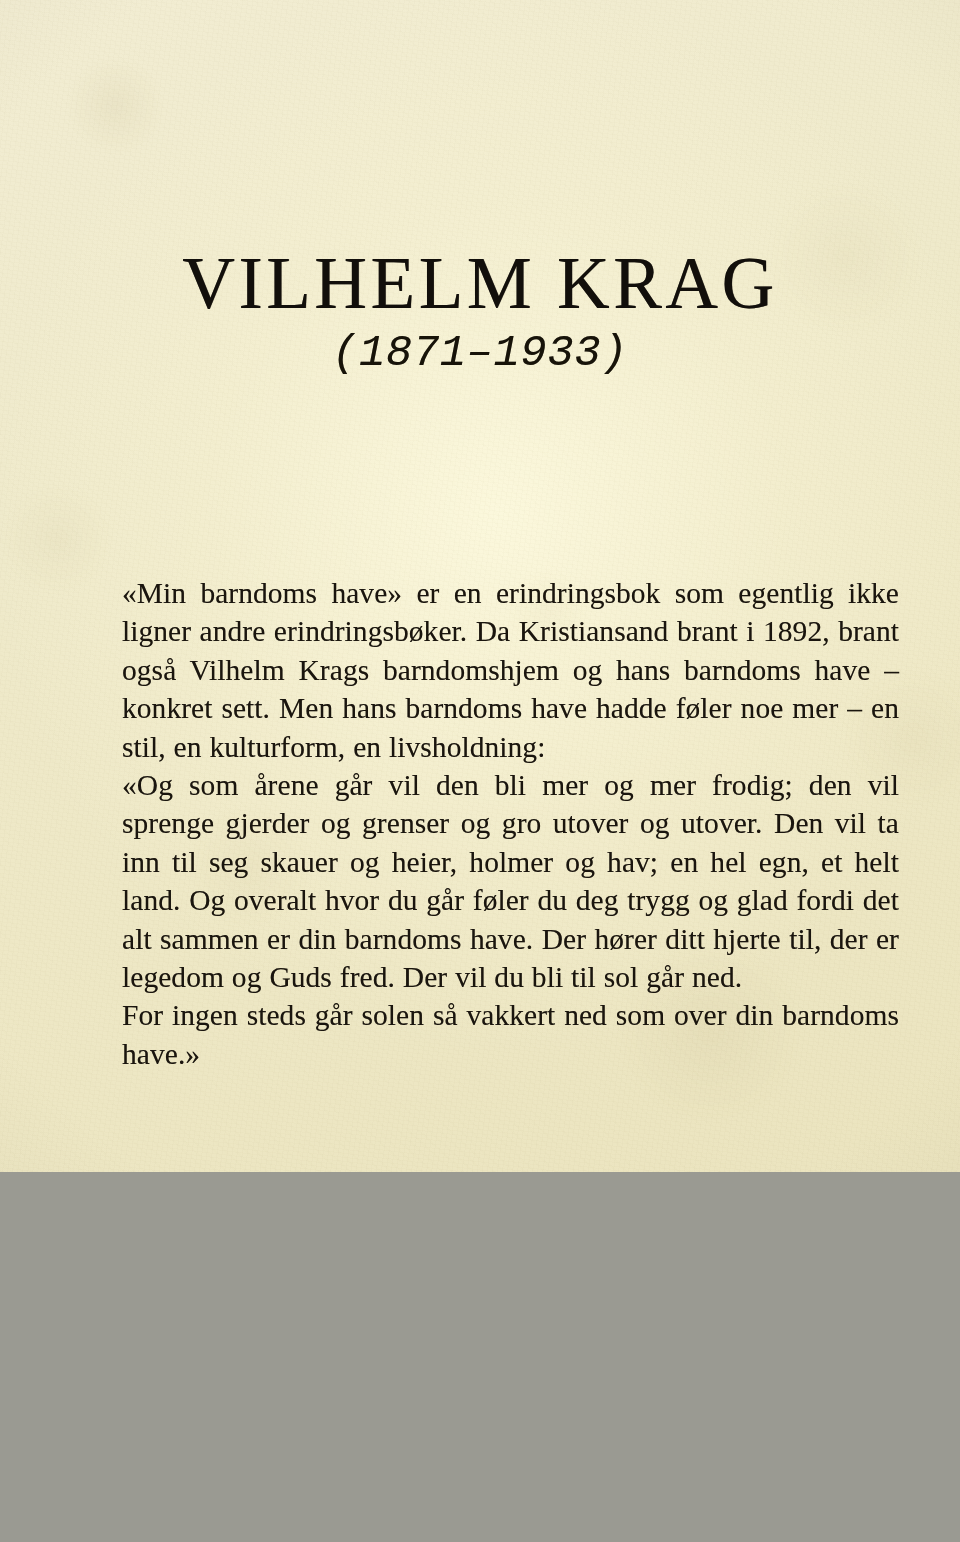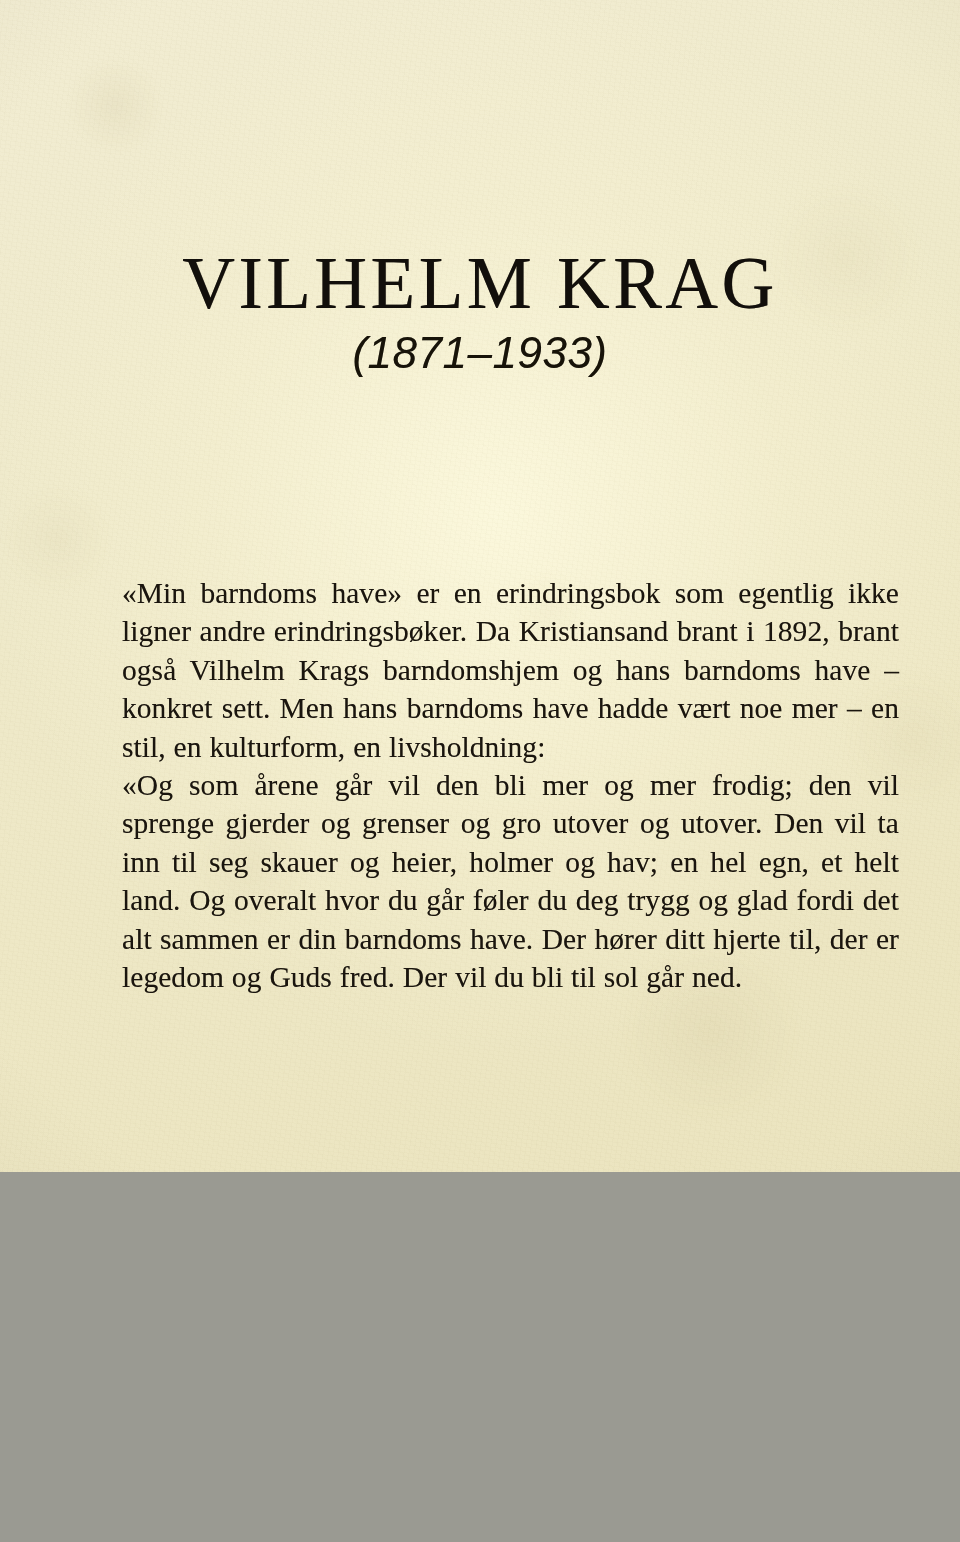--- a/index.html
+++ b/index.html
@@ -103,21 +103,21 @@
     letter-spacing: 3.5px;
     color: #120f0b;
     text-rendering: optimizeLegibility;
     text-shadow:
       0 0 0.6px rgba(25,20,14,0.55),
       0.4px 0.3px 0.5px rgba(40,33,22,0.28);
   }
 
   .book-dates {
     margin: 6px 0 0 0;
-    font-family: Liberation Sans, sans-serif;
+    font-family: Liberation Mono, monospace;
     font-style: italic;
     font-size: 44px;
     font-weight: 400;
     letter-spacing: 0.5px;
     color: #171309;
     text-shadow: 0 0 0.6px rgba(25,20,14,0.45);
   }
 
   
   .body-block {
@@ -177,22 +177,23 @@
   <div class="blotches"></div>
 
   <div class="content">
 
     <div class="title-block">
       <h1 class="book-title">VILHELM KRAG</h1>
       <div class="book-dates">(1871–1933)</div>
     </div>
 
     <div class="body-block">
-      <p class="body-para">«Min barndoms have» er en erindringsbok som egentlig ikke ligner andre erindringsbøker. Da Kristiansand brant i 1892, brant også Vilhelm Krags barndomshjem og hans barndoms have – konkret sett. Men hans barndoms have hadde vært noe mer – en stil, en kulturform, en livs­holdning:</p>
+      <p class="body-para">«Min barndoms have» er en erindringsbok som egentlig ikke ligner andre erindringsbøker. Da Kristiansand brant i 1892, brant også Vilhelm Krags barndomshjem og hans barndoms have – konkret sett. Men hans barndoms have hadde føler noe mer – en stil, en kulturform, en livs­holdning:</p>
       <p class="body-para">«Og som årene går vil den bli mer og mer frodig; den vil sprenge gjerder og grenser og gro utover og utover. Den vil ta inn til seg skauer og heier, holmer og hav; en hel egn, et helt land. Og overalt hvor du går føler du deg trygg og glad fordi det alt sammen er din barndoms have. Der hører ditt hjerte til, der er legedom og Guds fred. Der vil du bli til sol går ned.</p>
+      <p class="body-para">For ingen steds går solen så vakkert ned som over din barndoms have.»</p>
     </div>
 
     <div class="publisher">ASCHEHOUG</div>
 
     <div class="speck"></div>
 
   </div>
 </div>
 
 </body></html>

